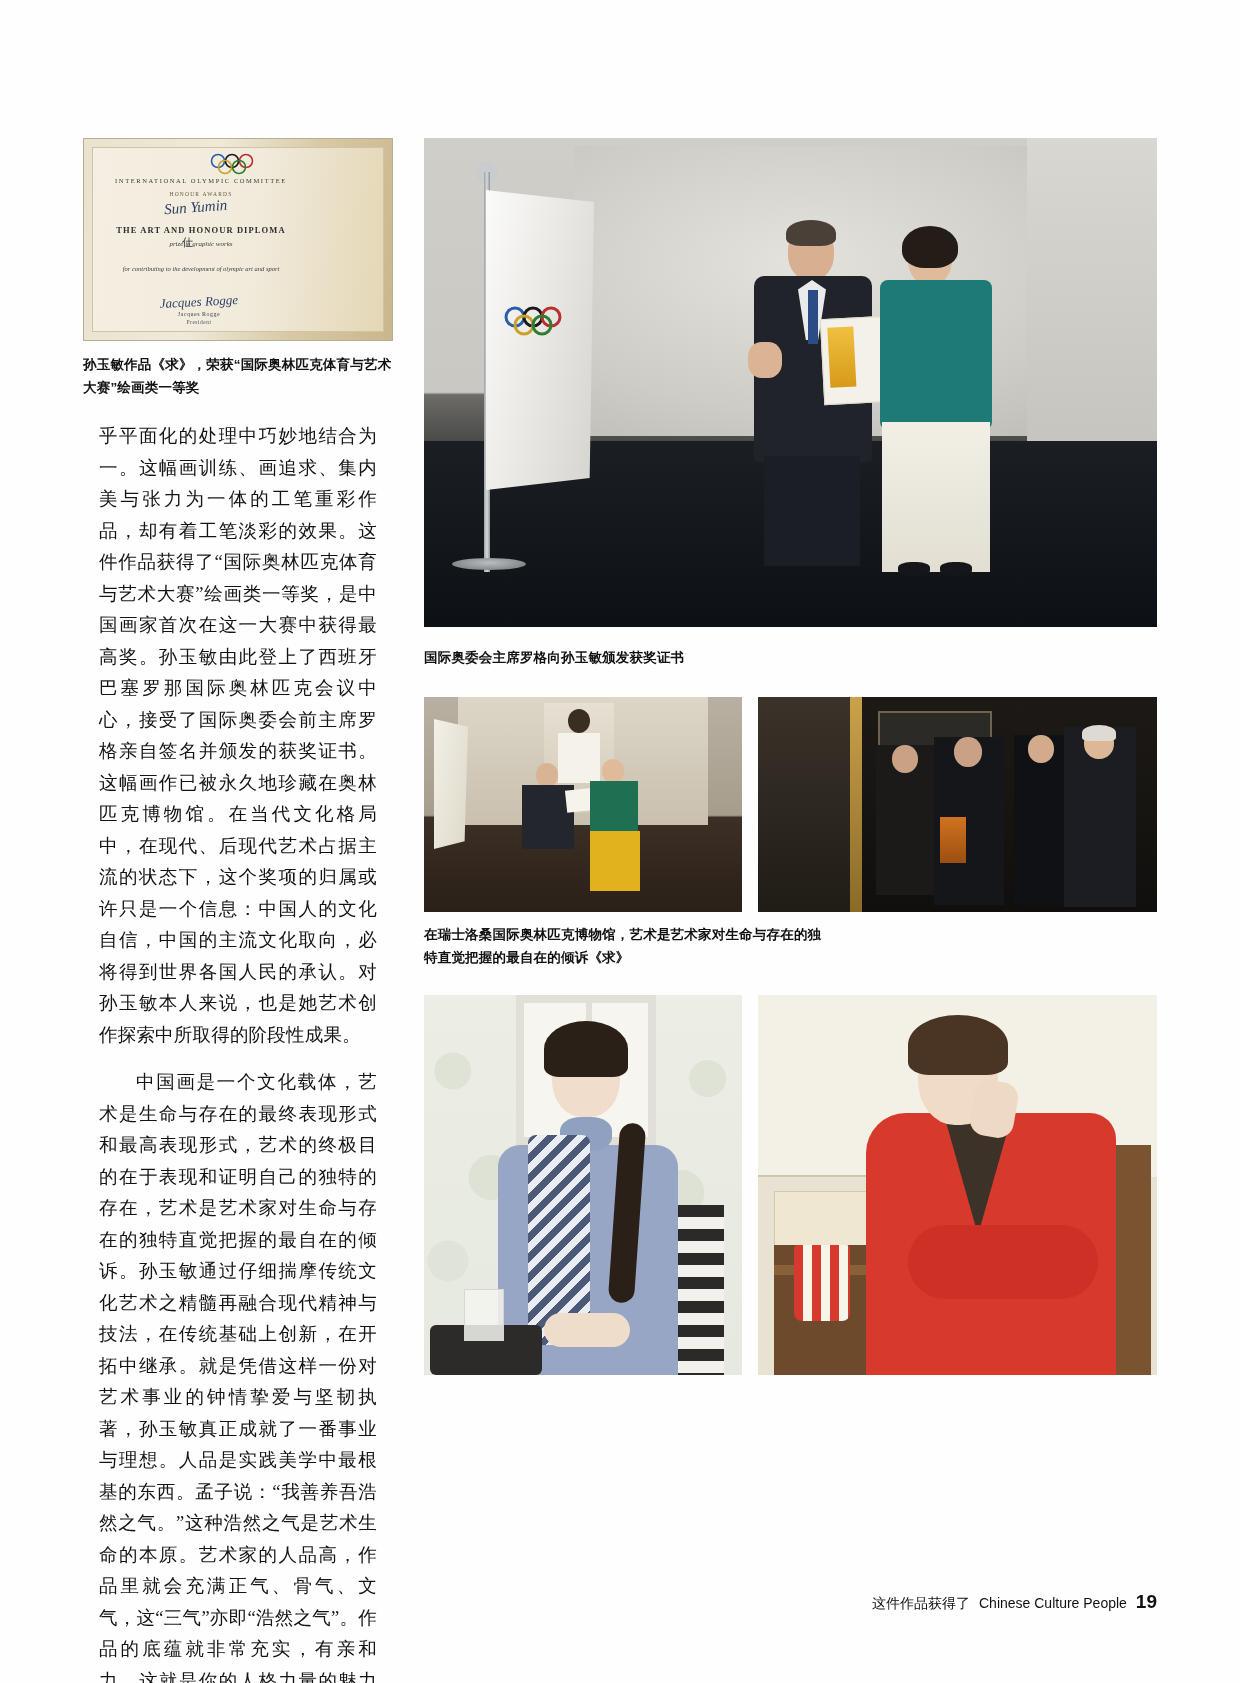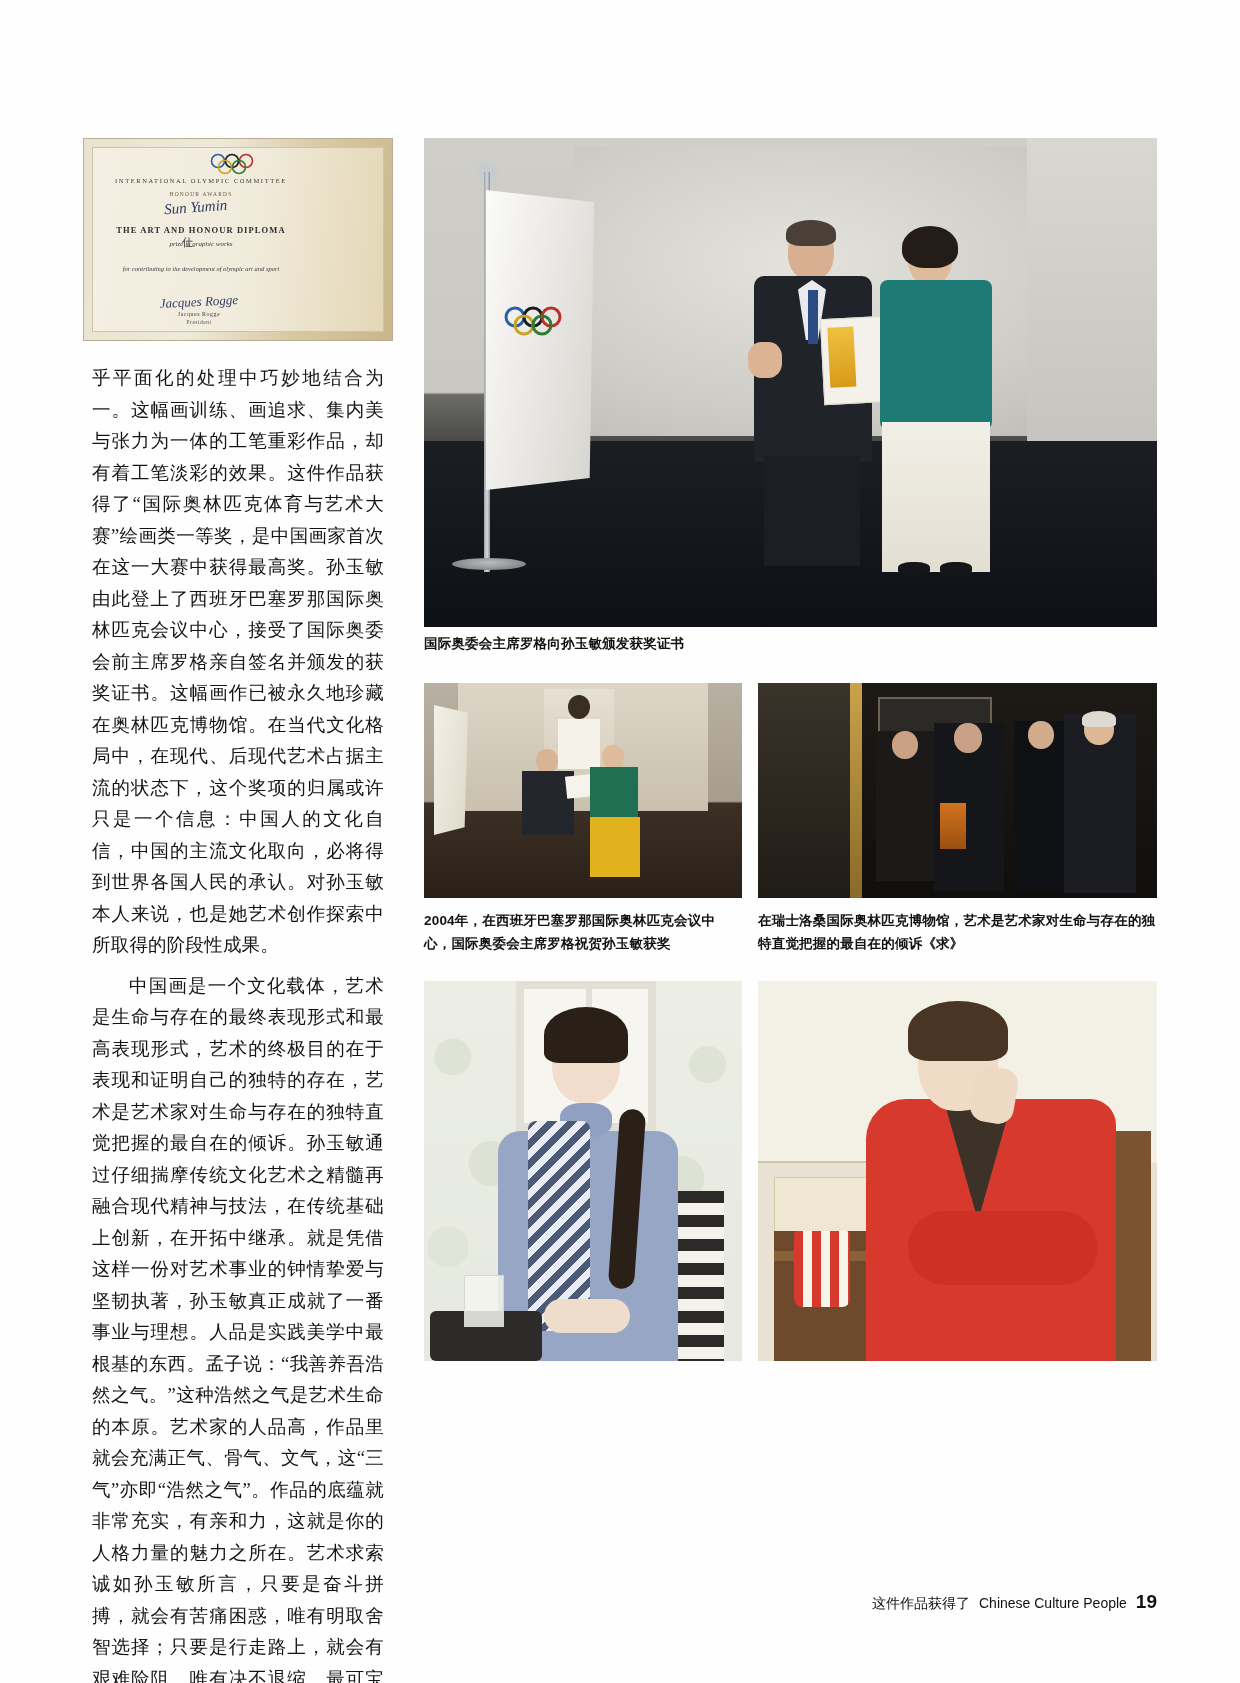--- a/index.html
+++ b/index.html
@@ -228,21 +228,21 @@
 
   .body-text {
     margin-top: 22px;
     font-size: 18.5px;
     line-height: 31.5px;
     text-align: justify;
     color: #141414;
     font-family: "Liberation Serif", serif;
     letter-spacing: .2px;
   }
-  .body-text p { margin: 9px; }
+  .body-text p { margin: 16px; }
   .body-text p.indent { text-indent: 2em; }
 
   
   .right-col {
     position: absolute;
     left: 424px;
     top: 138px;
     width: 733px;
   }
 
@@ -304,21 +304,21 @@
   .woman-green .body { position:absolute; left:6px; top:48px; width:112px; height:150px; background:#1d7a74; border-radius:8px; }
   .woman-green .skirt { position:absolute; left:8px; top:190px; width:108px; height:150px; background:linear-gradient(180deg,#f2efe6,#e2ded2); }
   .woman-green .shoe-l { position:absolute; left:24px; top:330px; width:32px; height:14px; background:#14161a; border-radius:40%; }
   .woman-green .shoe-r { position:absolute; left:66px; top:330px; width:32px; height:14px; background:#14161a; border-radius:40%; }
   .diploma-held {
     position:absolute; left:398px; top:178px; width:120px; height:84px;
     background:#f3f1ea; border:1px solid #ddd9cc; transform: rotate(-3deg);
   }
   .diploma-held .mini-gold { position:absolute; left:6px; top:8px; width:26px; height:60px; background:linear-gradient(180deg,#f0c040,#d79a18); }
 
-  .cap-right { margin-top: 5px; width: 733px; }
+  .cap-right { margin-top: 19px; width: 733px; }
 
   .mid-row { display: flex; gap: 16px; margin-top: 28px; }
   .photo-mid-left { width: 318px; height: 215px; background: linear-gradient(180deg,#b8b0a2 0%, #a79d8c 55%, #3c2f26 56%, #2a2017 100%); }
   .photo-mid-left .back-panel { position:absolute; left:34px; top:0; width:250px; height:128px; background:linear-gradient(180deg,#ddd6c7,#c9c0ae); }
   .photo-mid-left .img-figure { position:absolute; left:120px; top:6px; width:70px; height:110px; background:linear-gradient(180deg,#e6e0d3,#d2c9b6); }
   .photo-mid-left .img-figure .h { position:absolute; left:24px; top:6px; width:22px; height:24px; background:#3a2d22; border-radius:50%; }
   .photo-mid-left .img-figure .b { position:absolute; left:14px; top:30px; width:42px; height:50px; background:#f5f2ea; }
   .photo-mid-left .flagL { position:absolute; left:10px; top:22px; width:34px; height:130px; background:linear-gradient(100deg,#f3f0e8,#ddd8c8); clip-path: polygon(0 0,100% 6%,90% 94%,0 100%); }
   .photo-mid-left .manL { position:absolute; left:96px; top:66px; width:56px; height:110px; }
   .photo-mid-left .manL .hd { position:absolute; left:16px; top:0; width:22px; height:24px; background:#d9b494; border-radius:48%; }
@@ -440,20 +440,21 @@
       <div class="title-main">THE  ART  AND  HONOUR  DIPLOMA</div>
       <div class="cn-char">仕</div>
       <div class="prize-line">prize in graphic works</div>
       <div class="contrib">for contributing to the development
 of olympic art and sport</div>
       <div class="sig2">Jacques Rogge</div>
       <div class="sig2-name">Jacques Rogge</div>
       <div class="sig2-role">President</div>
     </div>
 
+    <div class="cap cap-left">孙玉敏作品《求》，荣获“国际奥林匹克体育与艺术大赛”绘画类一等奖</div>
 
     <div class="body-text">
       <p>乎平面化的处理中巧妙地结合为一。这幅画训练、画追求、集内美与张力为一体的工笔重彩作品，却有着工笔淡彩的效果。这件作品获得了“国际奥林匹克体育与艺术大赛”绘画类一等奖，是中国画家首次在这一大赛中获得最高奖。孙玉敏由此登上了西班牙巴塞罗那国际奥林匹克会议中心，接受了国际奥委会前主席罗格亲自签名并颁发的获奖证书。这幅画作已被永久地珍藏在奥林匹克博物馆。在当代文化格局中，在现代、后现代艺术占据主流的状态下，这个奖项的归属或许只是一个信息：中国人的文化自信，中国的主流文化取向，必将得到世界各国人民的承认。对孙玉敏本人来说，也是她艺术创作探索中所取得的阶段性成果。</p>
       <p class="indent">中国画是一个文化载体，艺术是生命与存在的最终表现形式和最高表现形式，艺术的终极目的在于表现和证明自己的独特的存在，艺术是艺术家对生命与存在的独特直觉把握的最自在的倾诉。孙玉敏通过仔细揣摩传统文化艺术之精髓再融合现代精神与技法，在传统基础上创新，在开拓中继承。就是凭借这样一份对艺术事业的钟情挚爱与坚韧执著，孙玉敏真正成就了一番事业与理想。人品是实践美学中最根基的东西。孟子说：“我善养吾浩然之气。”这种浩然之气是艺术生命的本原。艺术家的人品高，作品里就会充满正气、骨气、文气，这“三气”亦即“浩然之气”。作品的底蕴就非常充实，有亲和力，这就是你的人格力量的魅力之所在。艺术求索诚如孙玉敏所言，只要是奋斗拼搏，就会有苦痛困惑，唯有明取舍智选择；只要是行走路上，就会有艰难险阻，唯有决不退缩。最可宝贵的是，在这条路上，孙玉敏一直前行不辍。</p>
     </div>
   </div>
 
   <div class="right-col">
 
     <div class="photo photo-ceremony">
@@ -534,21 +535,20 @@
             <div class="hd"></div>
           </div>
         <div class="p4">
           <div class="hd"></div>
           <div class="hair"></div>
         </div>
       </div>
     </div>
 
     <div class="cap-row">
-      <div class="cap cap-col-left">2004年，在西班牙巴塞罗那国际奥林匹克会议中心，国际奥委会主席罗格祝贺孙玉敏获奖</div>
       <div class="cap cap-col-right">在瑞士洛桑国际奥林匹克博物馆，艺术是艺术家对生命与存在的独特直觉把握的最自在的倾诉《求》</div>
     </div>
 
     <div class="bot-row">
       <div class="painting painting-a">
         <div class="wall"></div>
         <div class="leafL"></div>
         <div class="leafR"></div>
         <div class="window"></div>
         <div class="chair"></div>

